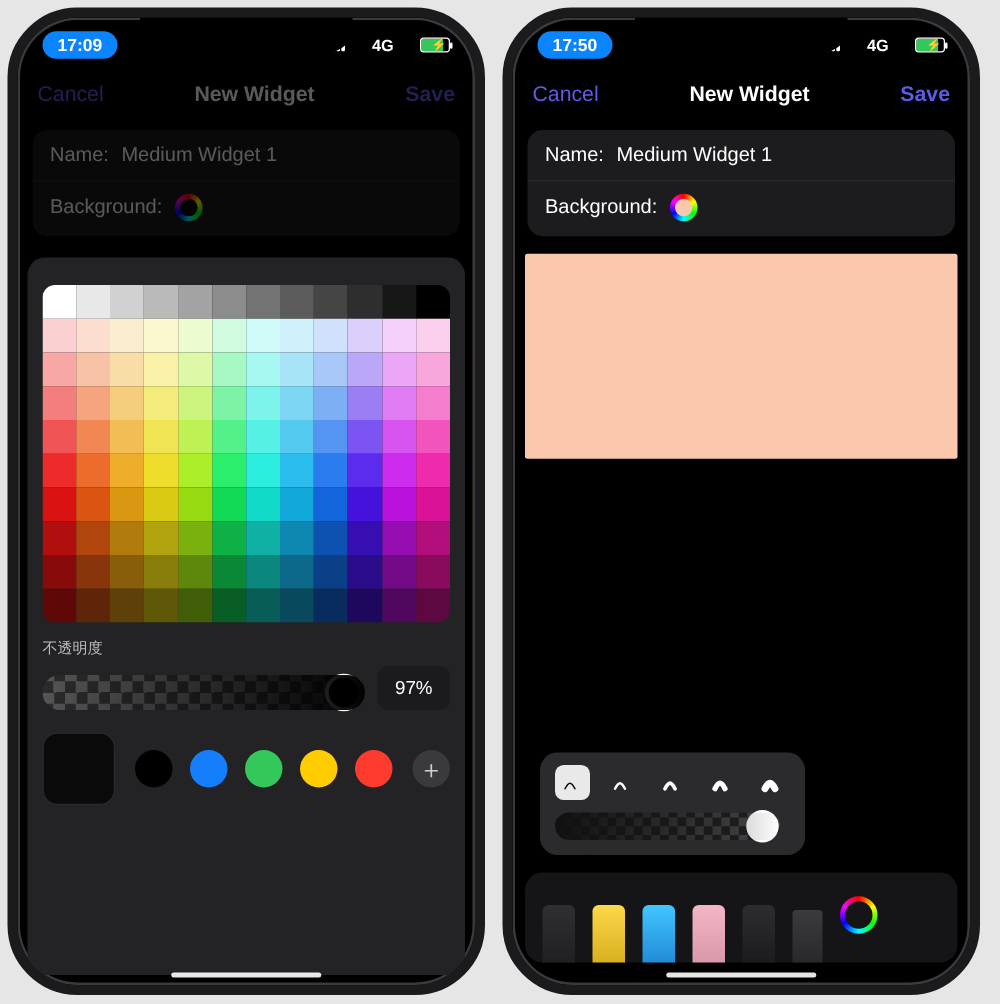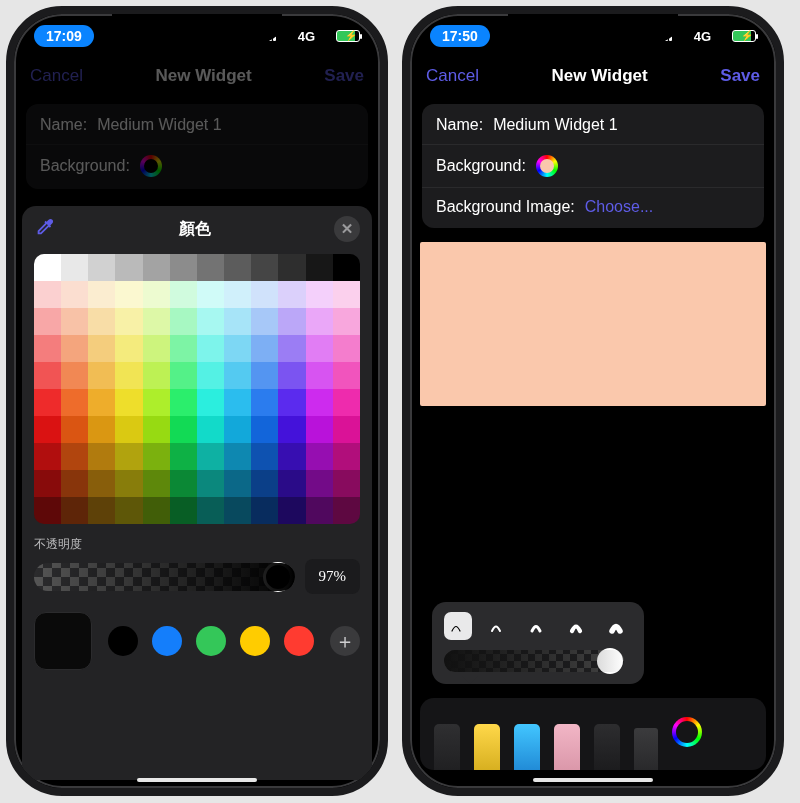--- a/index.html
+++ b/index.html
@@ -47,21 +47,21 @@
   .eye{width:22px;height:22px;color:var(--accent);}
   .close{width:26px;height:26px;border-radius:50%;background:#3a3a3c;color:#9a9a9c;
          display:flex;align-items:center;justify-content:center;font-size:15px;font-weight:700;}
   .seg{display:flex;background:#1a1a1c;border-radius:9px;margin-top:10px;}
   .seg div{flex:1;text-align:center;padding:7px 0;font-size:13px;color:#cfcfd1;}
   .seg div.on{background:#56565a;border-radius:8px;color:#fff;}
   .grid{margin-top:12px;display:grid;grid-template-columns:repeat(12,1fr);
         grid-template-rows:repeat(10,1fr);height:270px;border-radius:10px;overflow:hidden;}
   .grid div{width:100%;height:100%;}
   .opac-l{font-size:12px;color:#bdbdbf;margin-top:12px;}
-  .opac{display:flex;align-items:center;gap:10px;margin-top:6px;font-family:Liberation Serif, serif;}
+  .opac{display:flex;align-items:flex-end;gap:10px;margin-top:6px;}
   .track{flex:1;height:28px;border-radius:14px;position:relative;
     background:repeating-conic-gradient(#555 0 25%,#2b2b2d 0 50%) 0/18px 18px;}
   .track:after{content:"";position:absolute;inset:0;border-radius:14px;
     background:linear-gradient(90deg,transparent,#000);}
   .knob{position:absolute;right:2px;top:-1px;width:30px;height:30px;border-radius:50%;
         background:#000;border:3px solid #fff;}
   .pct{background:#1b1b1d;border-radius:8px;padding:9px 14px;font-size:15px;}
   .swatches{display:flex;align-items:center;gap:14px;margin-top:18px;}
   .big{width:58px;height:58px;border-radius:12px;background:#0a0a0a;border:1px solid #2b2b2d;}
   .dots{display:flex;gap:14px;align-items:center;flex:1;justify-content:center;}
@@ -132,29 +132,20 @@
         <div class="row">
           <span class="lbl">Background:</span>
           <span class="colring">
               <span class="inner" style="background:#000"></span>
             </span>
         </div>
       </div>
     </div>
 
     <div class="sheet">
-      <div class="sheet-hd">
-        <span>
-          <svg class="eye" viewBox="0 0 24 24" fill="currentColor">
-              <path d="M20 4c-1.1-1.1-2.9-1.1-4 0l-2.3 2.3-1-1-1.4 1.4 1 1L4 16v4h4l8.3-8.3 1 1 1.4-1.4-1-1L20 8c1.1-1.1 1.1-2.9 0-4zM7.2 18H6v-1.2l8-8L15.2 10l-8 8z"></path>
-            </svg>
-        </span>
-        <span class="t">顏色</span>
-        <span class="close">✕</span>
-      </div>
       <div class="grid" id="colorgrid">
           <div style="background: rgb(255, 255, 255);"></div>
           <div style="background: rgb(232, 232, 232);"></div>
           <div style="background: rgb(209, 209, 209);"></div>
           <div style="background: rgb(186, 186, 186);"></div>
           <div style="background: rgb(163, 163, 163);"></div>
           <div style="background: rgb(140, 140, 140);"></div>
           <div style="background: rgb(115, 115, 115);"></div>
           <div style="background: rgb(92, 92, 92);"></div>
           <div style="background: rgb(69, 69, 69);"></div>
@@ -315,24 +306,20 @@
       <div class="row">
         <span class="lbl">Name:</span>
         <span class="val">Medium Widget 1</span>
       </div>
       <div class="row">
         <span class="lbl">Background:</span>
         <span class="colring">
             <span class="inner" style="background:#fac8ac"></span>
           </span>
       </div>
-      <div class="row">
-        <span class="lbl">Background Image:</span>
-        <span class="link">Choose...</span>
-      </div>
     </div>
     <div class="canvas"></div>
 
     <div class="brushpop">
       <div class="brushrow">
         <span class="bicon on">
             <svg width="20" height="20" viewBox="0 0 20 20">
               <path d="M4 15c3-6 5-6 8 0" stroke="#000" stroke-width="1.2" fill="none" stroke-linecap="round"></path>
             </svg>
           </span>

